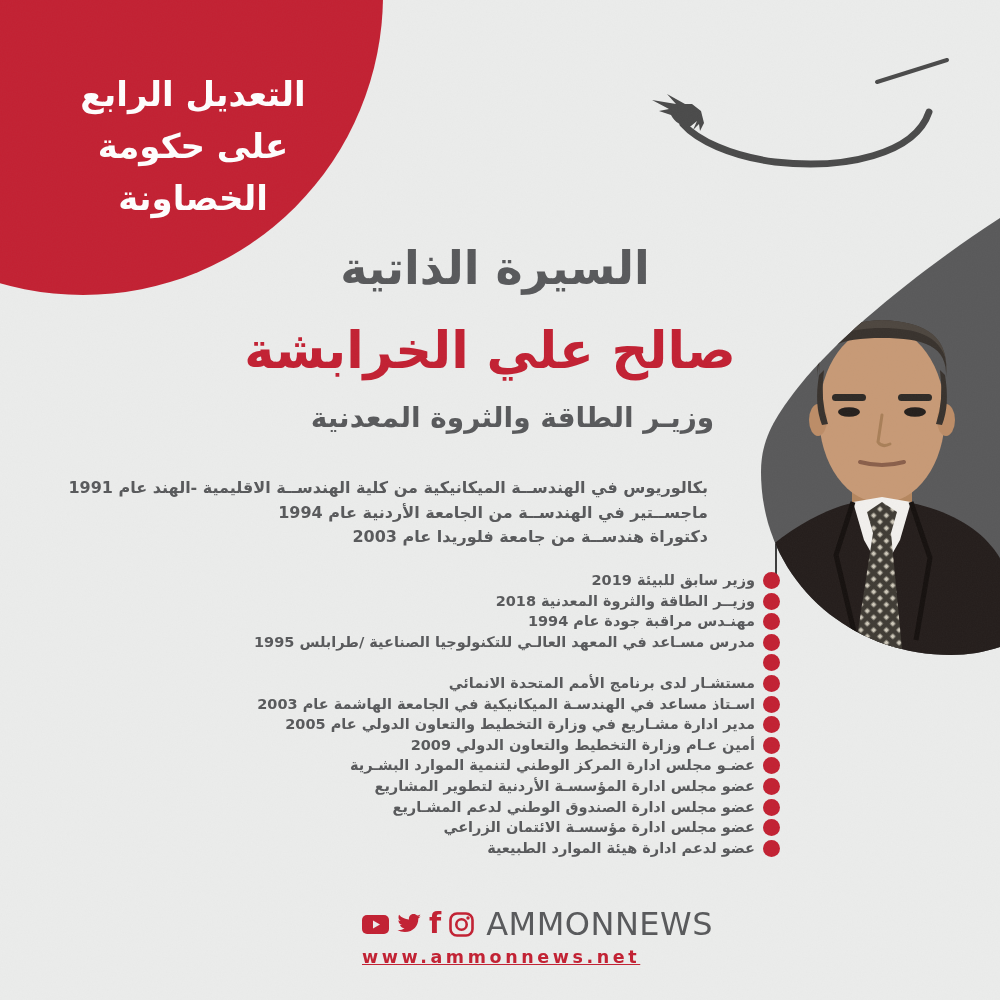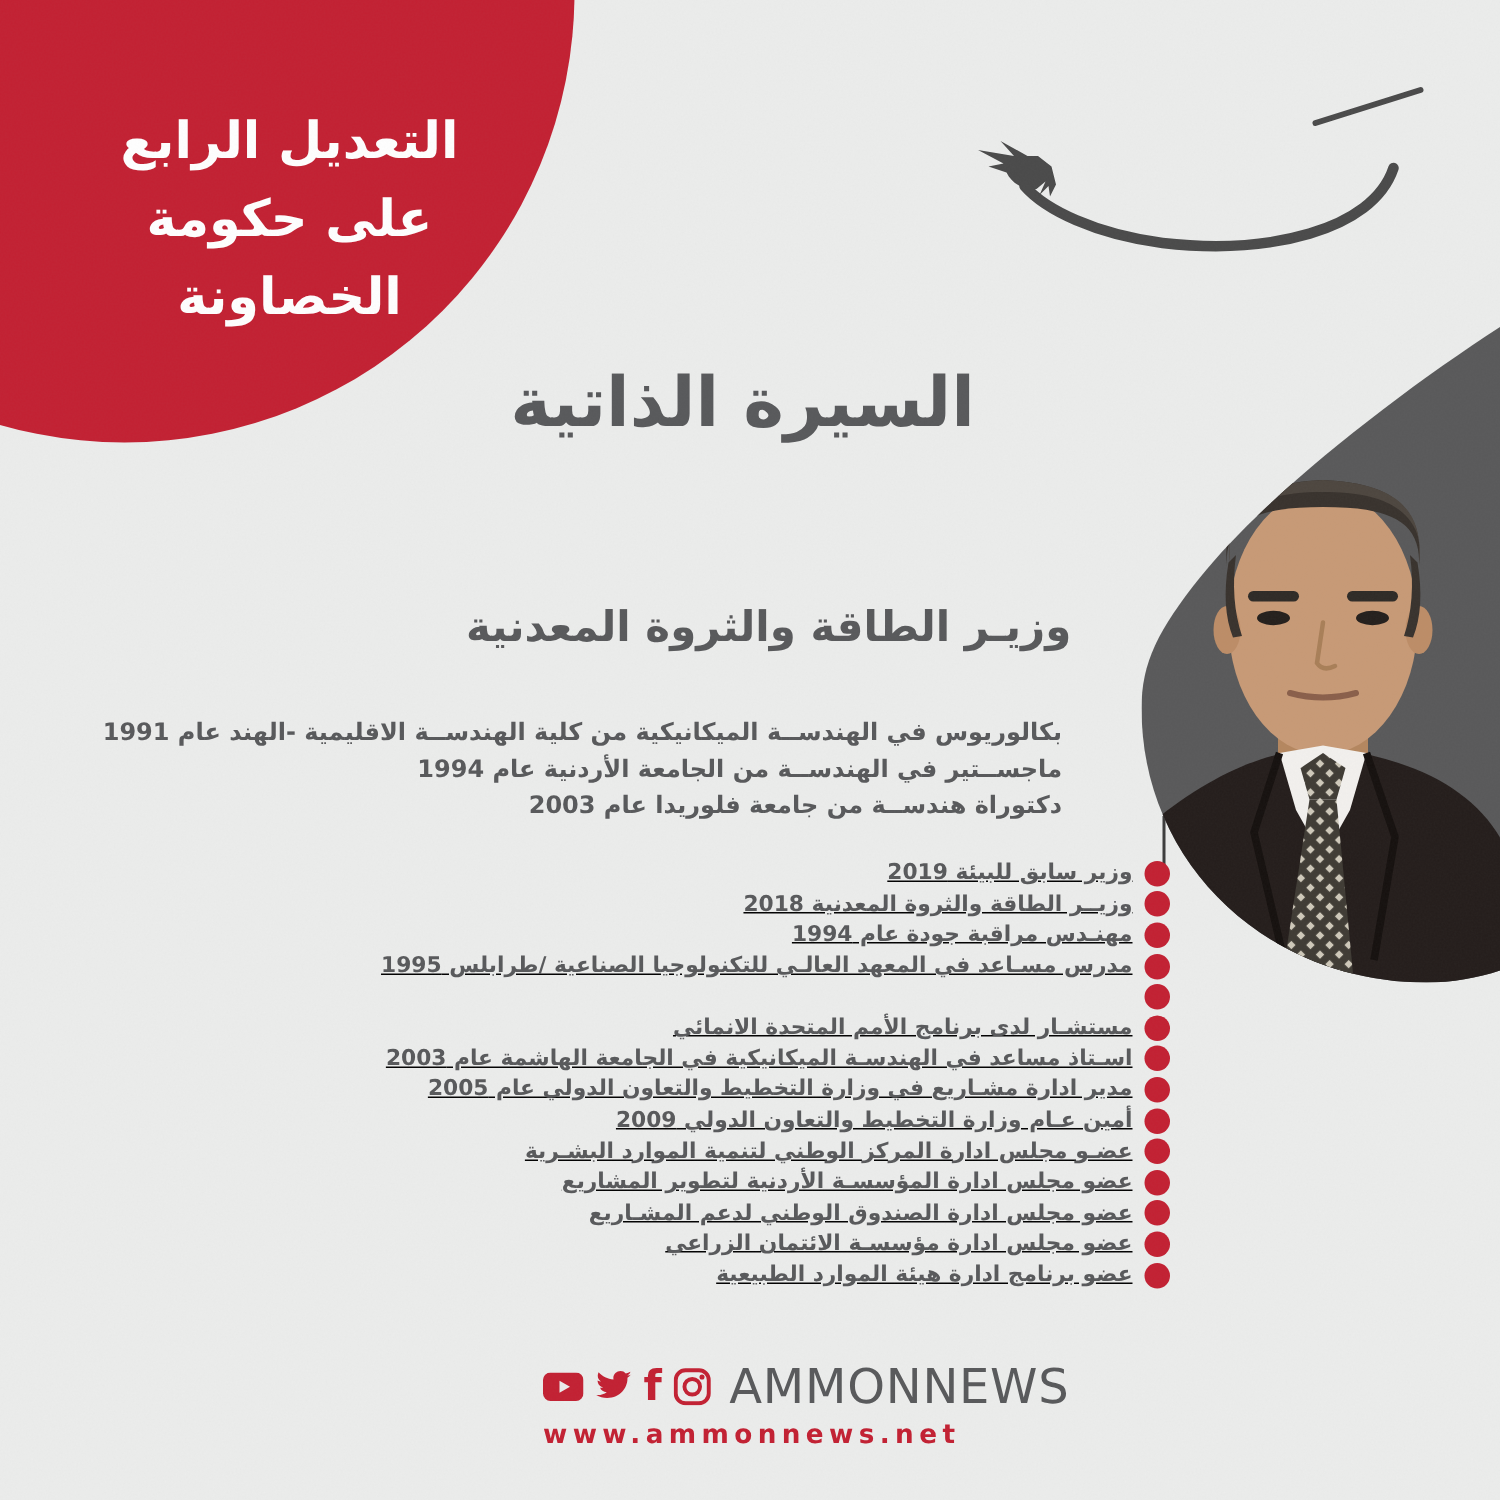--- a/index.html
+++ b/index.html
@@ -30,35 +30,35 @@
     direction:rtl;color:var(--red);font-weight:bold;font-size:51px;line-height:66px;z-index:3;}
   .person-title{position:absolute;left:0;top:398px;width:985px;text-align:center;
     direction:rtl;color:var(--gray);font-weight:bold;font-size:28px;line-height:40px;z-index:3;padding-left:40px;}
 
   
   .education{position:absolute;top:476px;right:292px;direction:rtl;text-align:right;
     color:var(--gray);font-weight:bold;font-size:16px;line-height:24.5px;z-index:3;}
 
   
   .positions{position:absolute;top:572px;right:220px;z-index:3;}
-  .pos-row{display:flex;direction:rtl;align-items:center;height:20.6px;text-decoration:underline;}
+  .pos-row{display:flex;direction:rtl;height:20.6px;}
   .pos-dot{flex:none;width:17px;height:17px;border-radius:50%;background:var(--red);
     margin-left:8px;}
   .pos-text{color:var(--gray);font-weight:bold;font-size:14.5px;white-space:nowrap;}
   .connector-line{position:absolute;left:775px;top:544px;width:1.5px;height:34px;
     background:#3c3c3c;z-index:2;}
 
   
   .photo{position:absolute;left:740px;top:210px;width:260px;height:460px;z-index:2;}
 
   
   .footer{position:absolute;left:362px;top:905px;width:300px;z-index:3;}
   .social-row{display:flex;align-items:center;gap:8px;}
   .brand{color:var(--gray);font-weight:normal;font-size:32px;letter-spacing:.5px;margin-left:4px;}
-  .website{color:var(--red);font-weight:bold;font-size:17.5px;letter-spacing:3.6px;margin-top:4px;}
+  .website{color:var(--red);font-weight:bold;font-size:17.5px;letter-spacing:3.6px;margin-top:4px;text-decoration:underline;}
   .icon{display:inline-flex;align-items:center;}
   .fb-f{color:var(--red);font-weight:bold;font-size:28px;line-height:24px;}
 
   .noise{position:absolute;left:0;top:0;z-index:9;pointer-events:none;opacity:.5;}
 </style>
 </head>
 <body>
 
 <div class="canvas">
 
@@ -78,20 +78,21 @@
 
       <path d="M304,70 C290,112 220,128 150,120 C105,114 72,98 58,82" fill="none" stroke="#4a4a4a" stroke-width="7" stroke-linecap="round"></path>
 
       <path d="M252,40 L322,18" stroke="#4a4a4a" stroke-width="4" stroke-linecap="round"></path>
 
       <text x="332" y="86" text-anchor="end" direction="rtl" font-family="DejaVu Sans, sans-serif" font-weight="bold" font-size="58" fill="#4a4a4a">عمُّون</text>
     </svg>
   </div>
 
   <div class="section-title">السيرة الذاتية</div>
+  <div class="person-name">صالح علي الخرابشة</div>
   <div class="person-title">وزيـر الطاقة والثروة المعدنية</div>
 
   <div class="education" id="education-block">
       <div>بكالوريوس في الهندســة الميكانيكية من كلية الهندســة الاقليمية -الهند عام 1991</div>
       <div>ماجســتير في الهندســة من الجامعة الأردنية عام 1994</div>
       <div>دكتوراة هندســة من جامعة فلوريدا عام 2003</div>
     </div>
 
   <div class="connector-line"></div>
   <div class="positions" id="positions-list">
@@ -141,21 +142,21 @@
       <div class="pos-row">
         <span class="pos-dot"></span>
         <span class="pos-text">عضو مجلس ادارة الصندوق الوطني لدعم المشـاريع</span>
       </div>
       <div class="pos-row">
         <span class="pos-dot"></span>
         <span class="pos-text">عضو مجلس ادارة مؤسسـة الائتمان الزراعي</span>
       </div>
       <div class="pos-row">
         <span class="pos-dot"></span>
-        <span class="pos-text">عضو برنامج ادارة هيئة الموارد الطبيعية</span>
+        <span class="pos-text">عضو لدعم ادارة هيئة الموارد الطبيعية</span>
       </div>
     </div>
 
   <svg class="photo" width="260" height="460" viewBox="0 0 260 460">
     <defs>
       <clipPath id="blobClip">
         <path d="M260,8 C192,52 104,120 60,175 C32,210 21,232 21,262 C21,367 106,445 211,445 C228,445 245,442 260,437 Z"></path>
       </clipPath>
       <pattern id="tiePat" width="9" height="9" patternUnits="userSpaceOnUse" patternTransform="rotate(45 0 0)">
         <rect width="9" height="9" fill="#3f3b34"></rect>

